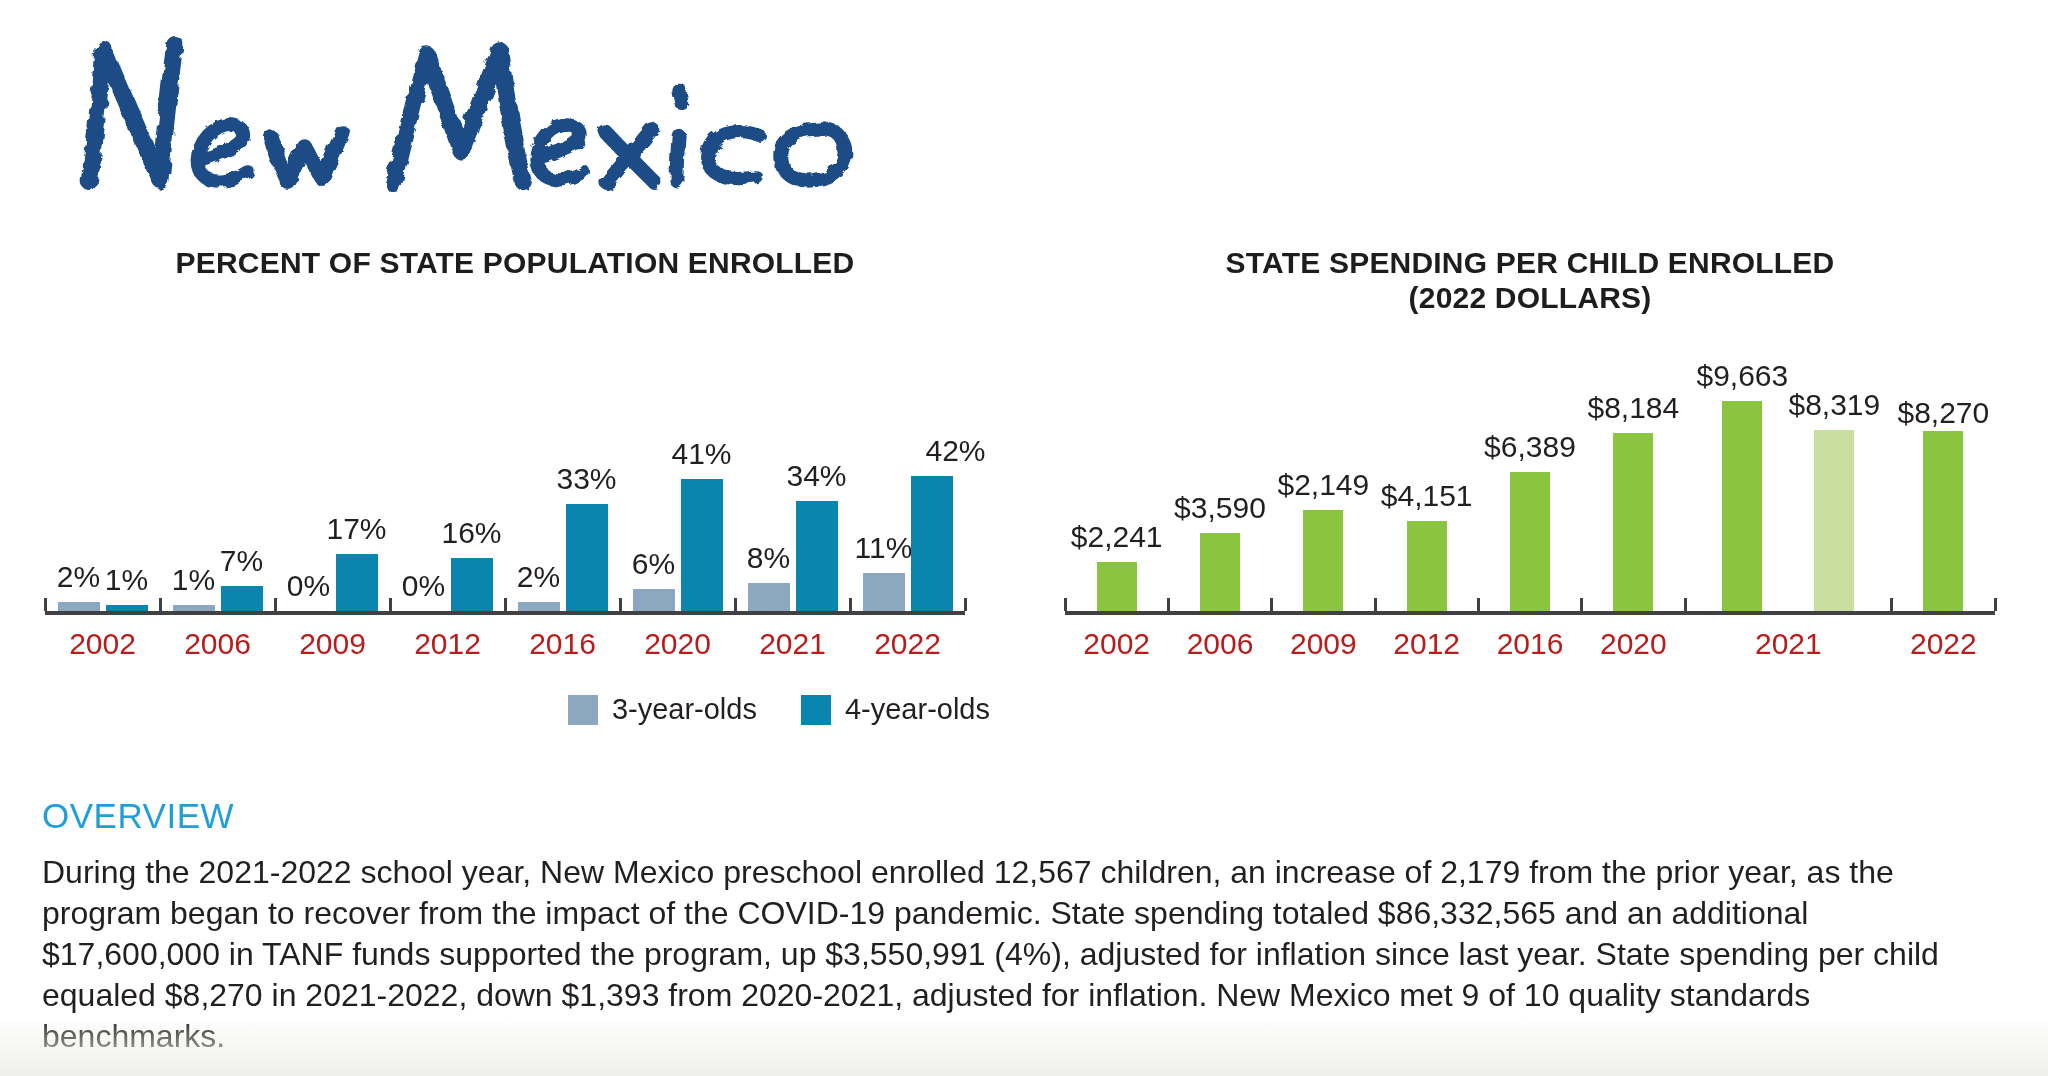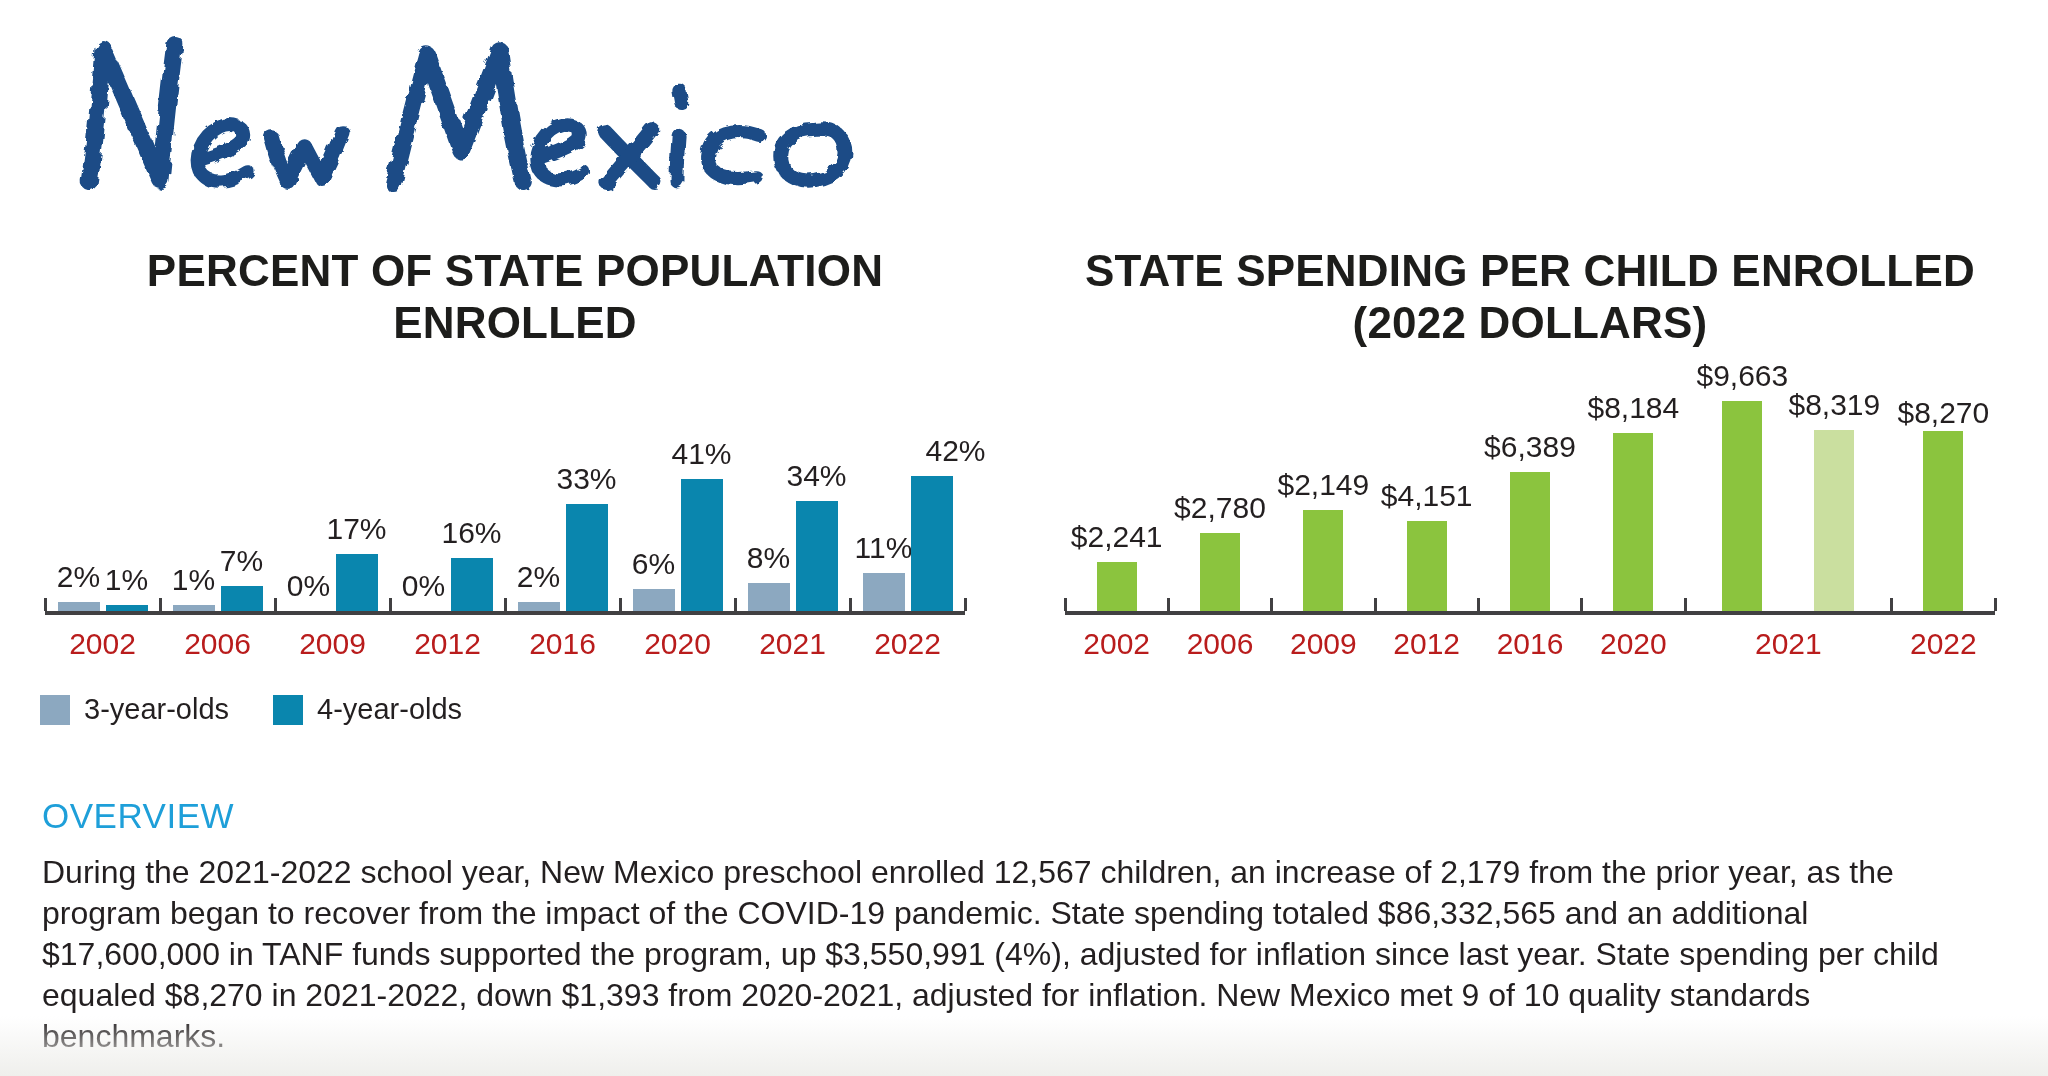--- a/index.html
+++ b/index.html
@@ -4,30 +4,30 @@
 <style>
   html,body{margin:0;padding:0;background:#fff;}
   body{font-family:"Liberation Sans",sans-serif;color:#231f20;}
   #canvas{position:relative;width:2048px;height:1076px;background:#ffffff;overflow:hidden;}
 
   .handwritten-title{position:absolute;left:72px;top:30px;width:836px;height:162px;}
 
   .chart{position:absolute;top:245px;height:480px;}
   #chart-left{left:40px;width:950px;}
   #chart-right{left:1065px;width:930px;}
-  .chart-title{font-size:44px;font-weight:600;text-align:center;letter-spacing:.2px;color:#1d1d1b;line-height:1.18;}
+  .chart-title{font-size:30px;font-weight:600;text-align:center;letter-spacing:.2px;color:#1d1d1b;line-height:1.18;}
   .plot{position:absolute;left:0;right:0;top:110px;height:260px;}
   #plot-left{left:5px;right:25px;}
   .axis-line{position:absolute;left:0;right:0;bottom:0;height:4px;background:#414042;}
   .tick{position:absolute;bottom:4px;width:3px;height:13px;background:#414042;}
   .bar{position:absolute;bottom:4px;}
   .bar-value-label{position:absolute;font-size:30px;white-space:nowrap;transform:translateX(-50%);color:#231f20;}
   .year-label{position:absolute;top:382px;transform:translateX(-50%);font-size:30px;white-space:nowrap;color:#b91c1c;}
 
-  .legend{position:absolute;top:448px;left:0;right:0;display:flex;justify-content:flex-start;gap:44px;font-size:29px;align-items:center;}
+  .legend{position:absolute;top:448px;left:0;right:0;display:flex;justify-content:flex-end;gap:44px;font-size:29px;align-items:center;}
   .legend-item{display:flex;align-items:center;gap:14px;}
   .legend-swatch{width:30px;height:30px;display:inline-block;}
 
   .overview{position:absolute;left:42px;top:796px;width:1912px;}
   .overview-heading{font-size:35px;color:#1e9fd9;letter-spacing:.5px;margin:0 0 16px 0;font-weight:400;}
   .overview-body{font-size:32px;line-height:1.28;margin:0;color:#231f20;}
 
   .bottom-fade{position:absolute;left:0;right:0;bottom:0;height:60px;
     background:linear-gradient(to bottom,rgba(240,240,238,0),#efefec);}
 </style>
@@ -136,21 +136,21 @@
         <div class="tick" style="left: 205.167px;"></div>
         <div class="tick" style="left: 308.5px;"></div>
         <div class="tick" style="left: 411.833px;"></div>
         <div class="tick" style="left: 515.167px;"></div>
         <div class="tick" style="left: 618.5px;"></div>
         <div class="tick" style="left: 825.167px;"></div>
         <div class="tick" style="left: 928.5px;"></div>
         <div class="bar" style="left: 31.6667px; width: 40px; height: 49px; background: rgb(139, 196, 62);"></div>
         <div class="bar-value-label" style="left: 51.6667px; bottom: 61px;">$2,241</div>
         <div class="bar" style="left: 135px; width: 40px; height: 78px; background: rgb(139, 196, 62);"></div>
-        <div class="bar-value-label" style="left: 155px; bottom: 90px;">$2,780</div>
+        <div class="bar-value-label" style="left: 155px; bottom: 90px;">$3,590</div>
         <div class="bar" style="left: 238.333px; width: 40px; height: 101px; background: rgb(139, 196, 62);"></div>
         <div class="bar-value-label" style="left: 258.333px; bottom: 113px;">$2,149</div>
         <div class="bar" style="left: 341.667px; width: 40px; height: 90px; background: rgb(139, 196, 62);"></div>
         <div class="bar-value-label" style="left: 361.667px; bottom: 102px;">$4,151</div>
         <div class="bar" style="left: 445px; width: 40px; height: 139px; background: rgb(139, 196, 62);"></div>
         <div class="bar-value-label" style="left: 465px; bottom: 151px;">$6,389</div>
         <div class="bar" style="left: 548.333px; width: 40px; height: 178px; background: rgb(139, 196, 62);"></div>
         <div class="bar-value-label" style="left: 568.333px; bottom: 190px;">$8,184</div>
         <div class="bar" style="left: 657.333px; width: 40px; height: 210px; background: rgb(139, 196, 62);"></div>
         <div class="bar-value-label" style="left: 677.333px; bottom: 222px;">$9,663</div>

